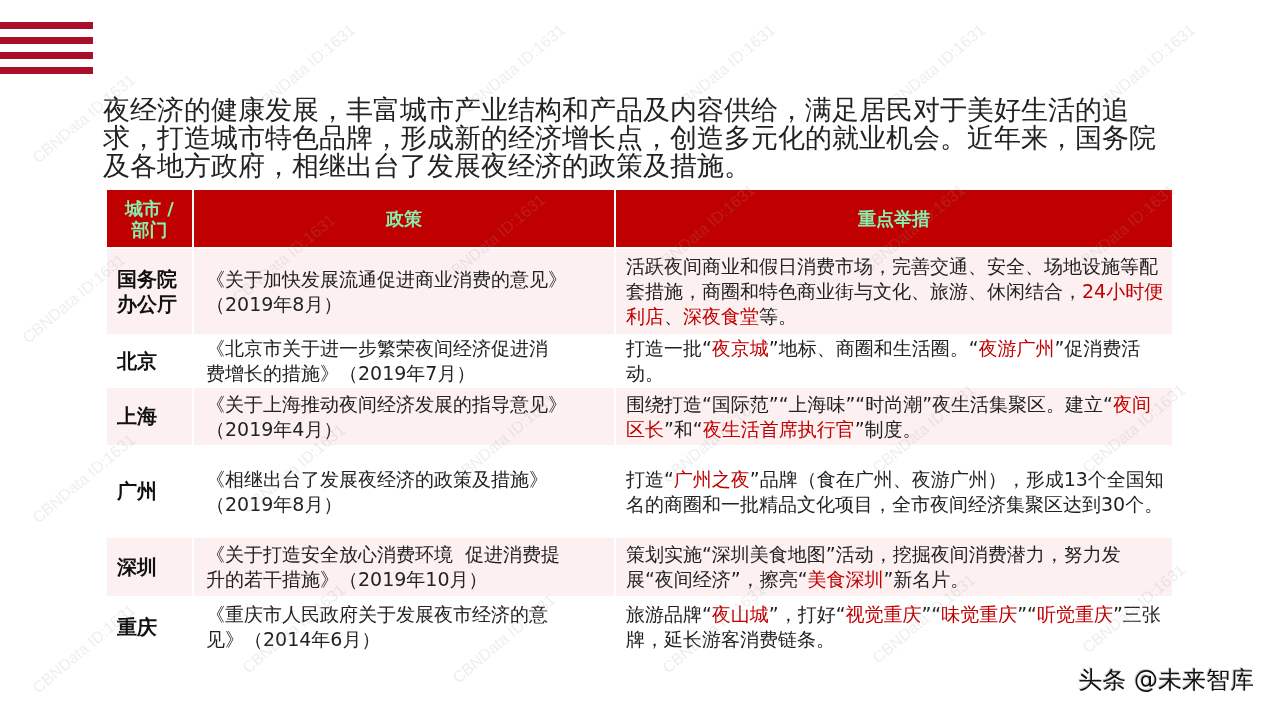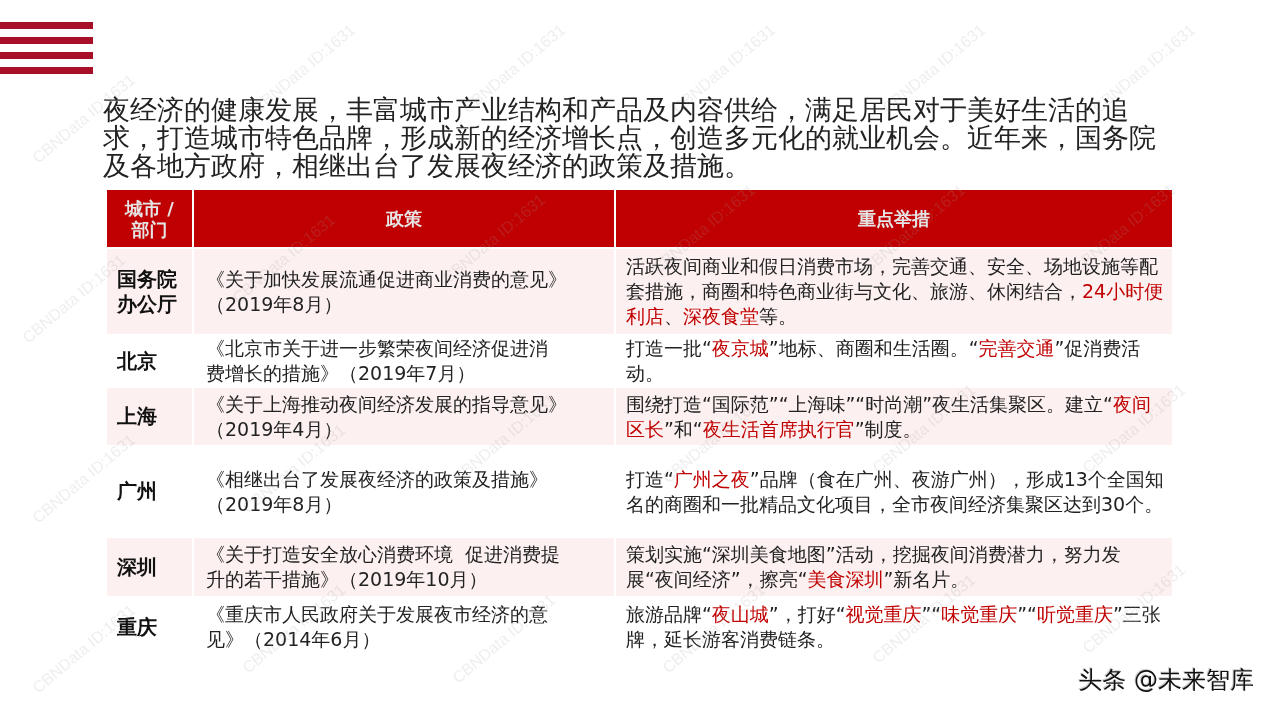--- a/index.html
+++ b/index.html
@@ -73,21 +73,21 @@
       position: absolute;
       left: 107px;
       top: 190px;
       width: 1065px;
       border-collapse: collapse;
       table-layout: fixed;
       z-index: 1;
     }
     .policy-table th {
       background: #c00000;
-      color: #e5e5e5;
+      color: #86efac;
       font-weight: bold;
       font-size: 18px;
       line-height: 21px;
       text-align: center;
       vertical-align: middle;
       height: 57px;
       padding: 0;
       border-right: 2px solid #ffffff;
       border-bottom: 2px solid #ffffff;
     }
@@ -169,21 +169,21 @@
       <td class="measure"><span>活跃夜间商业和假日消费市场，完善交通、安全、场地设施等配套措施，商圈和特色商业街与文化、旅游、休闲结合，</span><span class="hl">24小时便利店</span><span>、</span><span class="hl">深夜食堂</span><span>等。</span></td>
     </tr>
     <tr class="even" style="height:52px">
       <td class="city">
         <div>北京</div>
       </td>
       <td class="policy">
         <div>《北京市关于进一步繁荣夜间经济促进消</div>
         <div>费增长的措施》（2019年7月）</div>
       </td>
-      <td class="measure"><span>打造一批“</span><span class="hl">夜京城</span><span>”地标、商圈和生活圈。“</span><span class="hl">完善交通</span><span>”促消费活动。</span></td>
+      <td class="measure"><span>打造一批“</span><span class="hl">夜京城</span><span>”地标、商圈和生活圈。“</span><span class="hl">夜游广州</span><span>”促消费活动。</span></td>
     </tr>
     <tr class="odd" style="height:59px">
       <td class="city">
         <div>上海</div>
       </td>
       <td class="policy">
         <div>《关于上海推动夜间经济发展的指导意见》</div>
         <div>（2019年4月）</div>
       </td>
       <td class="measure"><span>围绕打造“国际范”“上海味”“时尚潮”夜生活集聚区。建立“</span><span class="hl">夜间区长</span><span>”和“</span><span class="hl">夜生活首席执行官</span><span>”制度。</span></td>

